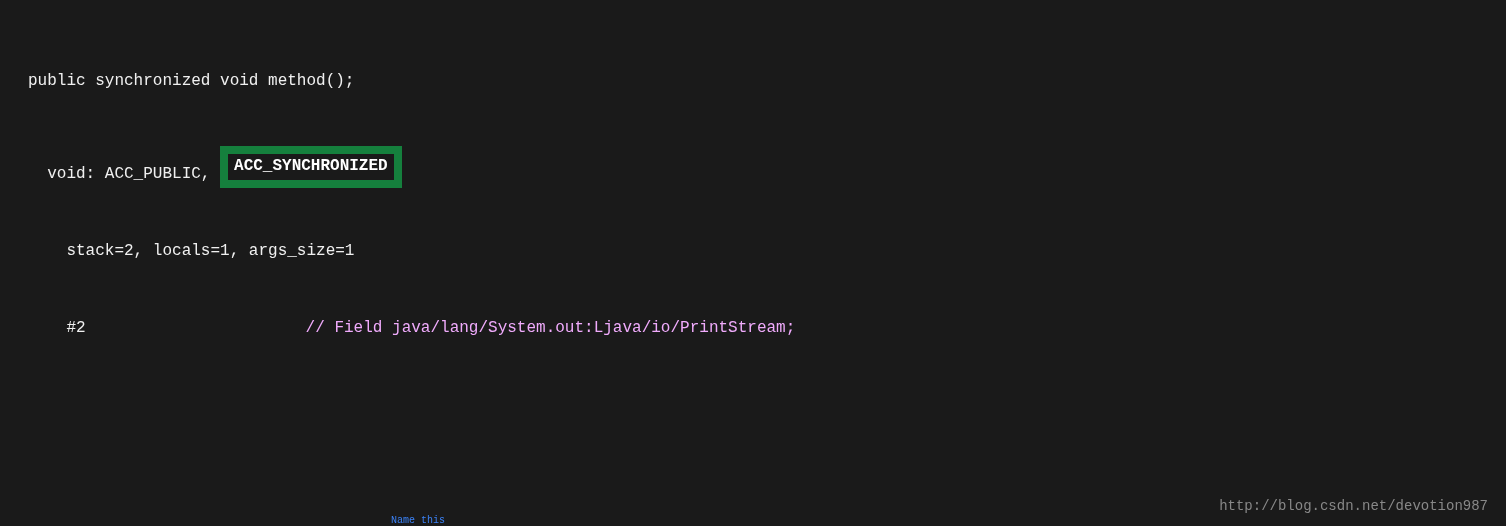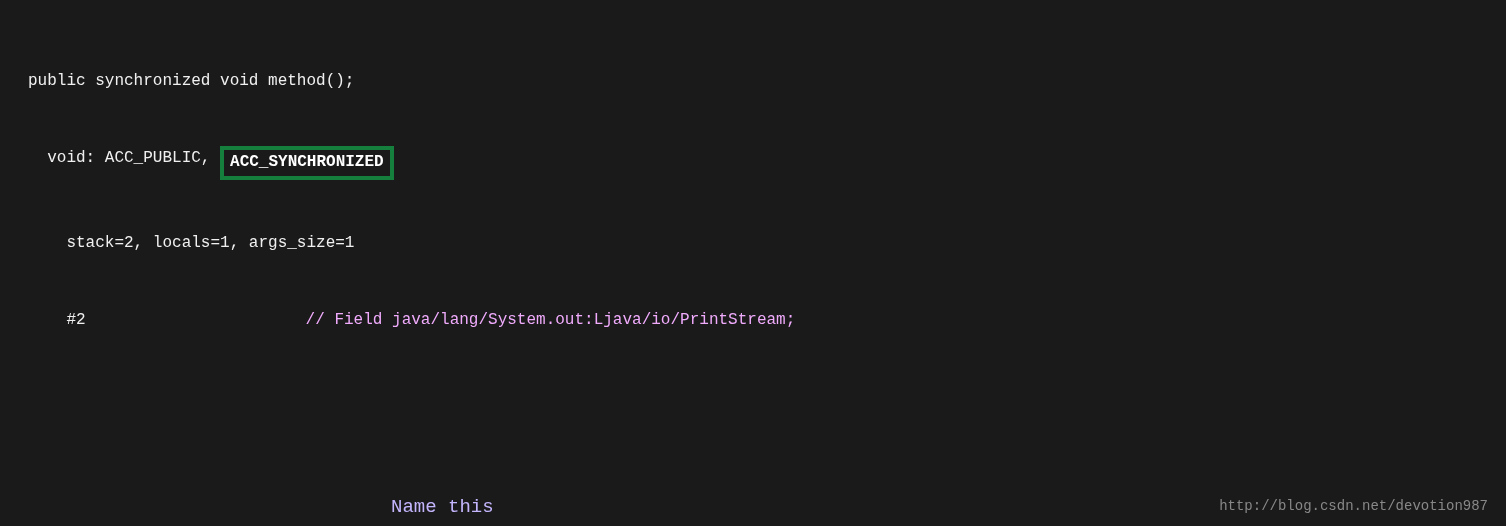--- a/index.html
+++ b/index.html
@@ -16,25 +16,25 @@
       position: relative;
     }
 
     .code-block {
       line-height: 1.6;
       white-space: pre;
     }
 
     .line {
       display: flex;
-      align-items: flex-start;
+      align-items: flex-end;
     }
 
     .highlight-box {
-      border: 4px solid #15803d;
+      border: 8px solid #15803d;
       padding: 0 6px;
       color: #ffffff;
       font-weight: bold;
       display: inline-block;
     }
 
     .comment {
       color: #f0abfc;
     }
 
@@ -42,24 +42,24 @@
       position: absolute;
       bottom: 12px;
       right: 18px;
       color: #888888;
       font-size: 14px;
       font-family: 'Courier New', Courier, monospace;
     }
 
     .name-this-label {
       position: absolute;
-      bottom: 8px;
+      bottom: 0;
       left: 391px;
-      color: #c4b5fd;
-      font-size: 19px;
+      color: #3b82f6;
+      font-size: 10px;
       font-family: 'Courier New', Courier, monospace;
     }
   </style>
 </head>
 <body>
 
 <div class="code-block">
   <div class="line">
     <span>public synchronized void method();</span>
   </div>

